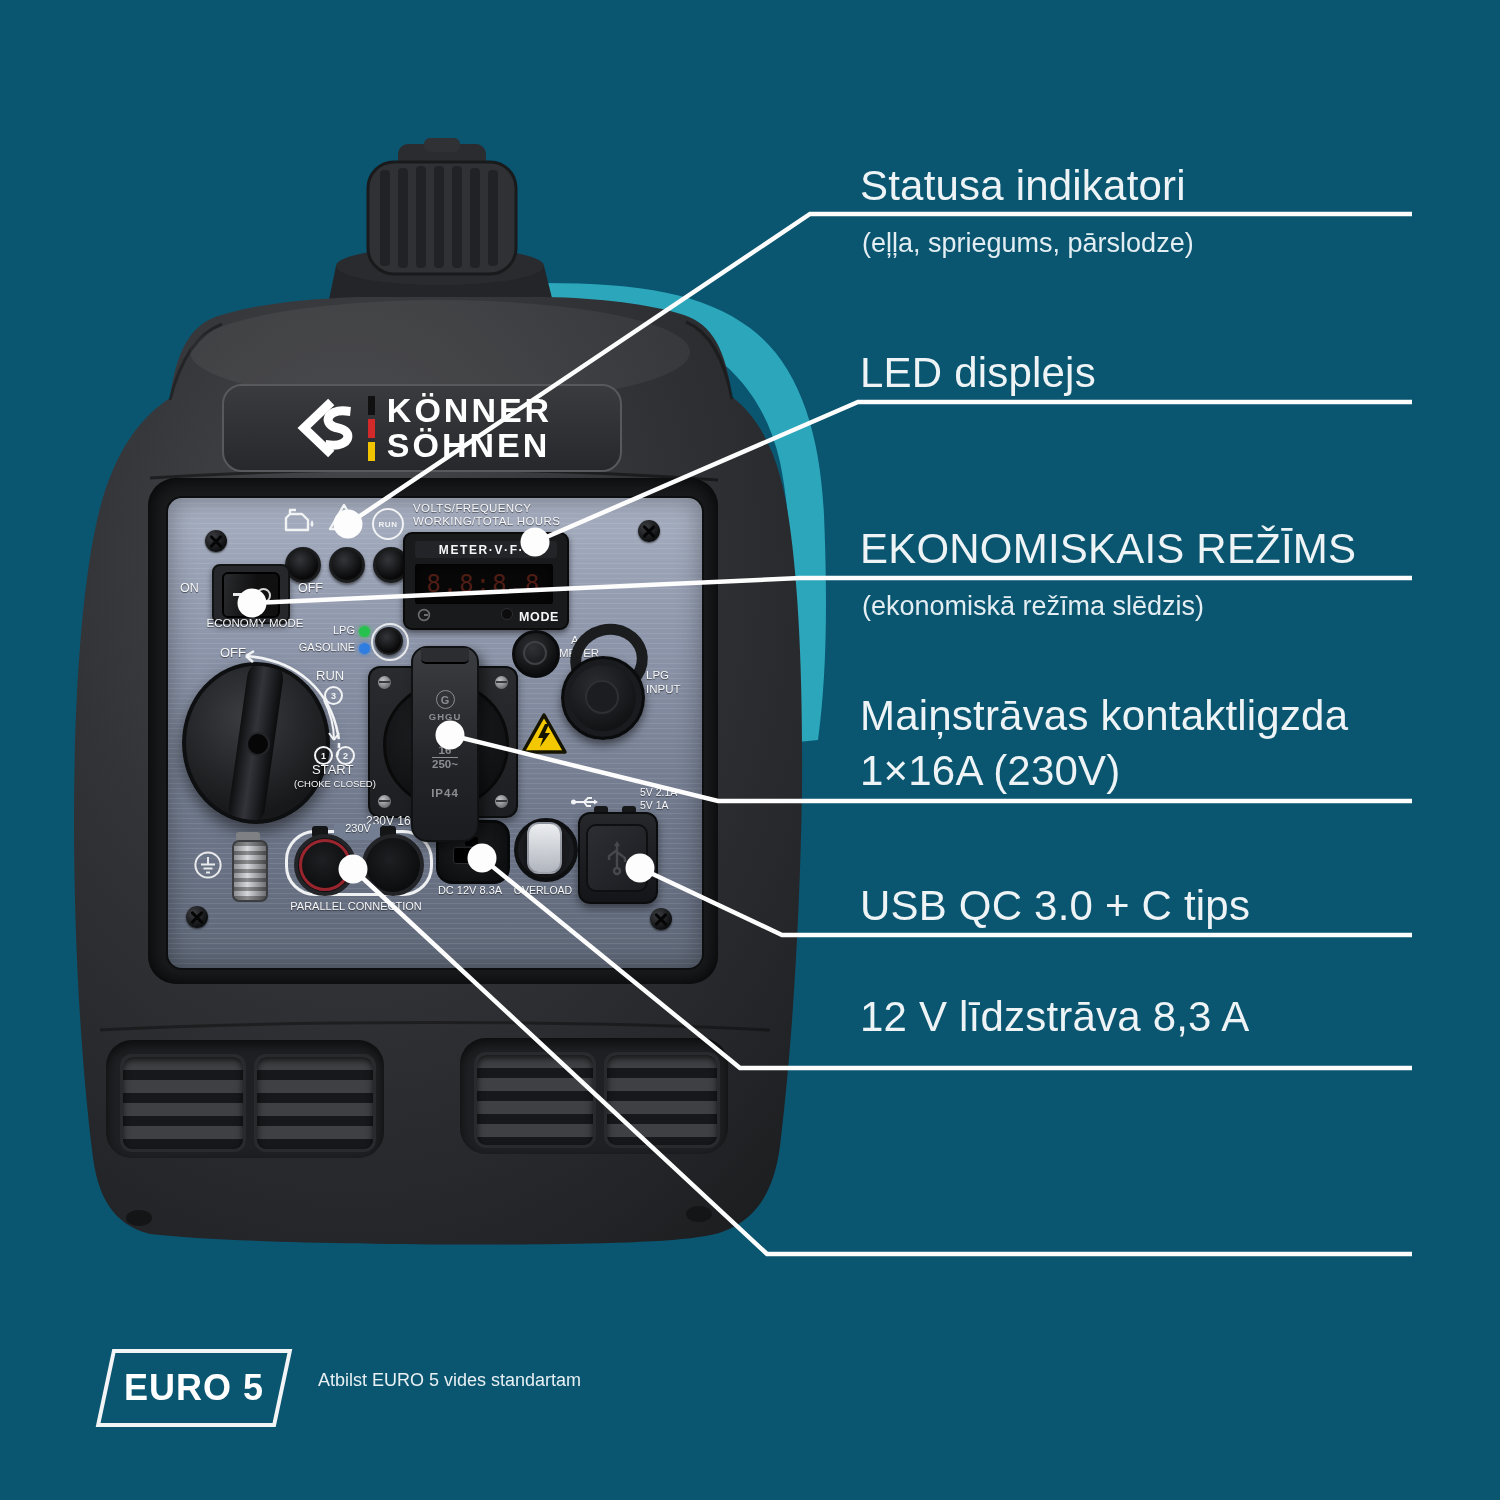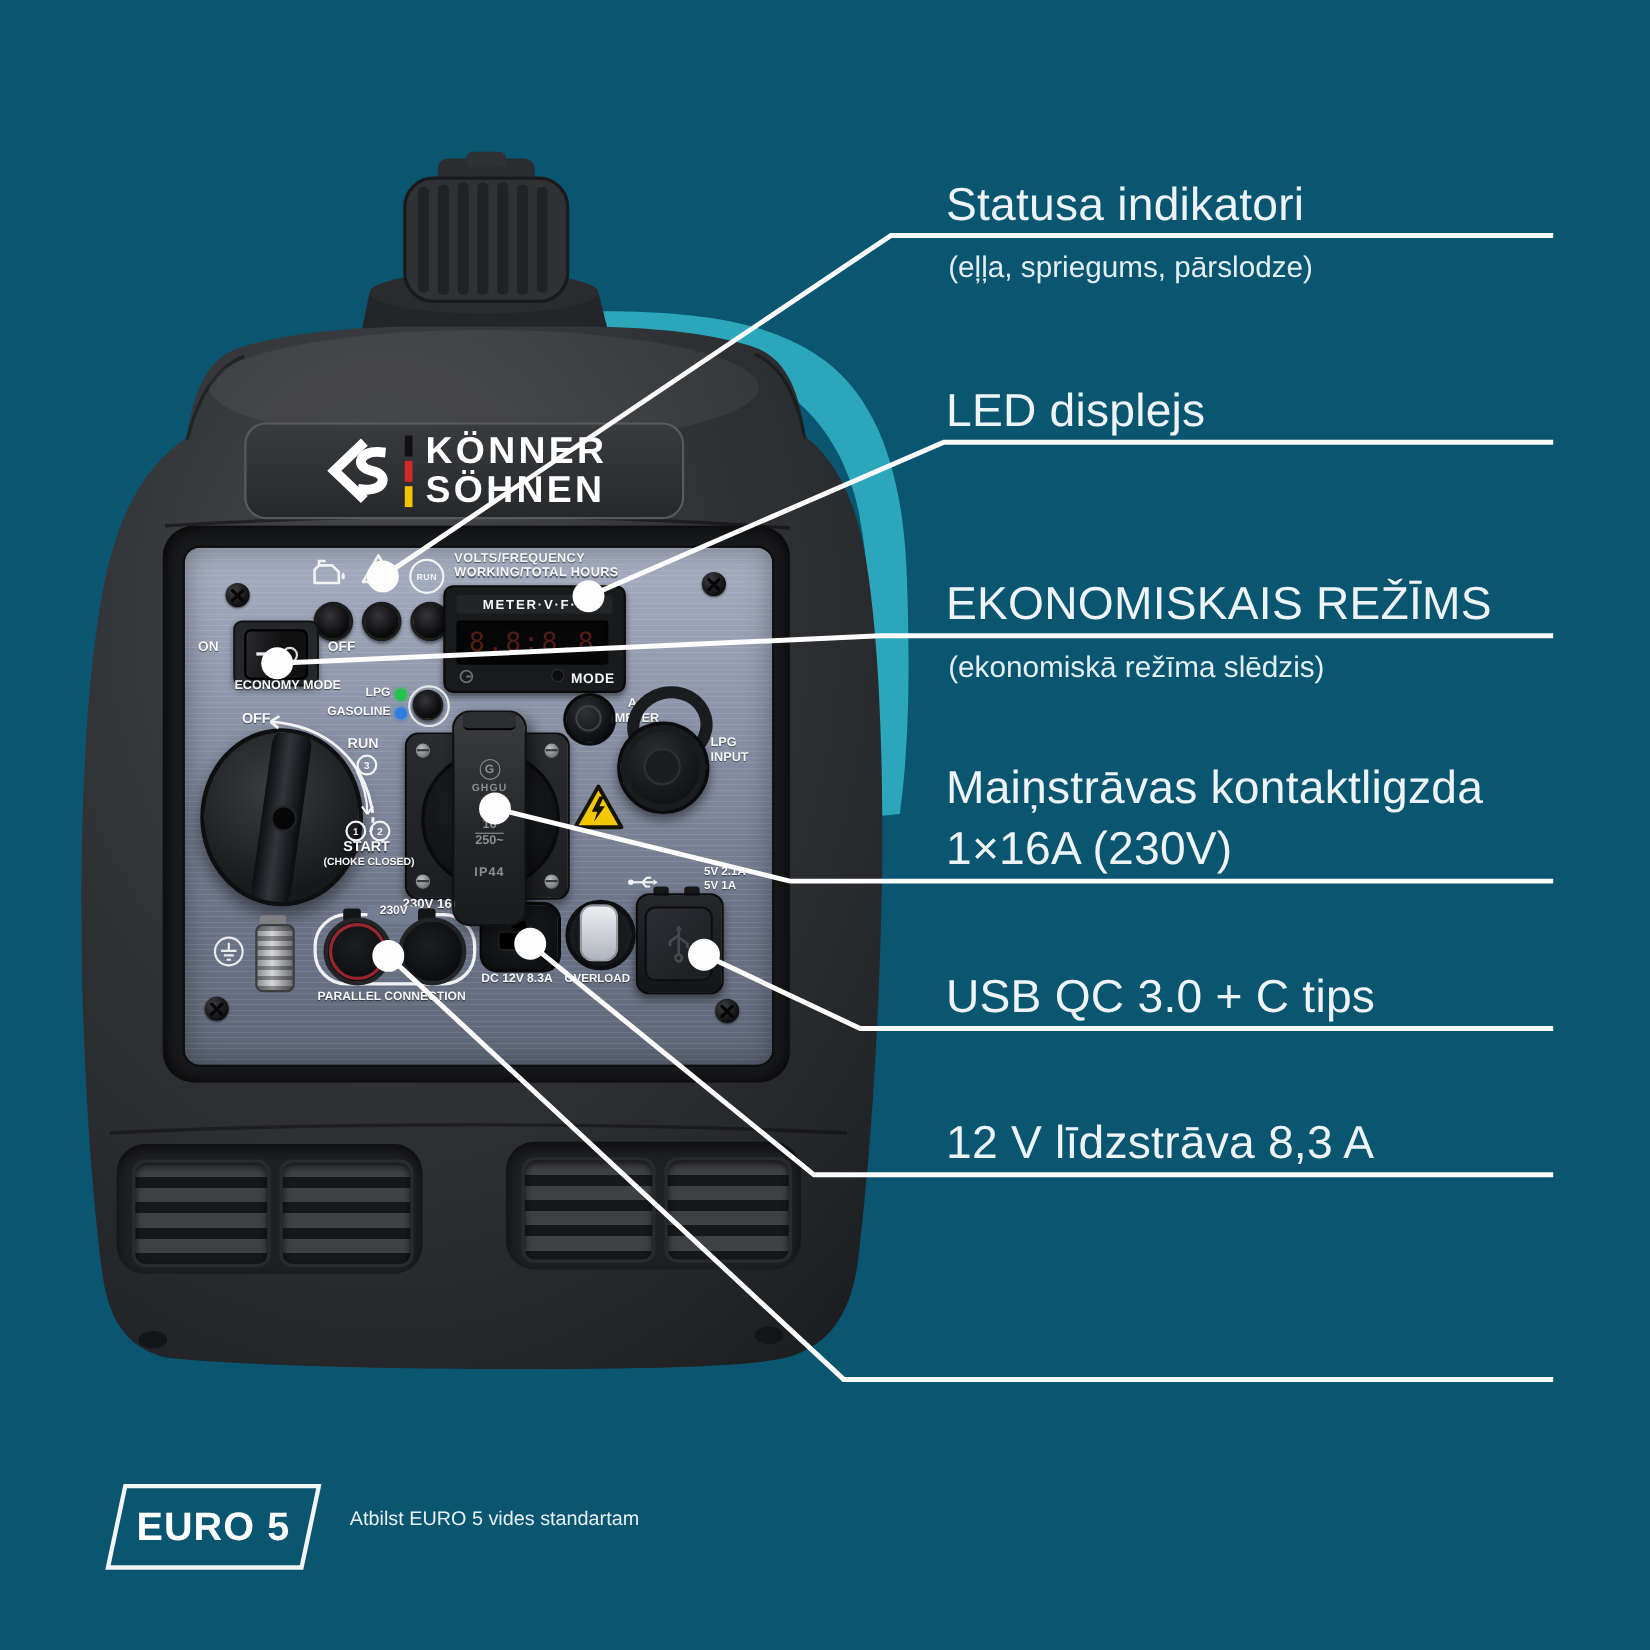--- a/index.html
+++ b/index.html
@@ -4,21 +4,21 @@
 <style>
   html,body{margin:0;padding:0;background:#0a5570;}
   #stage{position:relative;width:1500px;height:1500px;background:#0a5570;overflow:hidden;
          font-family:"Liberation Sans",sans-serif;}
   .abs{position:absolute;}
   
   .co-title{position:absolute;left:860px;font-size:42px;line-height:55px;font-weight:400;
             color:#eef4f6;letter-spacing:.2px;white-space:nowrap;}
   .co-sub{position:absolute;left:862px;font-size:27px;font-weight:400;color:#e3eef2;white-space:nowrap;}
   
-  .ptxt{position:absolute;color:#f7f8f9;font-weight:bold;white-space:nowrap;
+  .ptxt{position:absolute;color:#f7f8f9;font-weight:normal;white-space:nowrap;
         text-shadow:0 1px 1px rgba(0,0,0,.55);}
   
   .screw{position:absolute;width:22px;height:22px;border-radius:50%;
          background:radial-gradient(circle at 35% 32%,#3c3d41,#0d0e0f 72%);
          box-shadow:0 1px 2px rgba(0,0,0,.6);}
   .screw::before,.screw::after{content:"";position:absolute;left:3px;right:3px;top:9.5px;height:3px;
          background:#060607;border-radius:2px;}
   .screw::before{transform:rotate(45deg);} .screw::after{transform:rotate(-45deg);}
   .mscrew{position:absolute;width:13px;height:13px;border-radius:50%;
           background:radial-gradient(circle at 38% 35%,#c3c4c7,#6a6b6f 75%);}
@@ -163,21 +163,21 @@
   <span class="ptxt" style="left:180px;top:581px;z-index:4;font-size:12.5px;">ON</span>
   <div class="abs" style="left:212px;top:564px;width:74px;height:56px;z-index:4;background:#26272a;border:2px solid #121315;
               border-radius:8px;box-shadow:0 3px 6px rgba(0,0,0,.45);">
     <div style="position:absolute;left:8px;top:6px;width:54px;height:42px;border-radius:6px;
             background:linear-gradient(100deg,#2a2b2e 0%,#101011 55%);border:2px solid #000;">
       <div style="position:absolute;left:9px;top:19px;width:11px;height:3px;background:#e8e9ea;"></div>
       <div style="position:absolute;right:7px;top:14px;width:11px;height:11px;border:2.5px solid #d8d9da;border-radius:50%;"></div>
     </div>
   </div>
   <span class="ptxt" style="left:298px;top:581px;z-index:4;font-size:12.5px;">OFF</span>
-  <div class="ptxt" style="left:200px;top:617px;width:110px;z-index:4;font-size:11.5px;text-align:right;">ECONOMY MODE</div>
+  <div class="ptxt" style="left:200px;top:617px;width:110px;z-index:4;font-size:11.5px;text-align:center;">ECONOMY MODE</div>
 
   <div class="ptxt" style="left:300px;top:624px;width:55px;z-index:4;font-size:11px;text-align:right;">LPG</div>
   <div class="dotlab" style="left:359px;top:626px;width:11px;height:11px;background:#27c24d;z-index:4;box-shadow:0 0 4px #27c24d;"></div>
   <div class="ptxt" style="left:280px;top:641px;width:75px;z-index:4;font-size:11px;text-align:right;">GASOLINE</div>
   <div class="dotlab" style="left:359px;top:643px;width:11px;height:11px;background:#2f7de0;z-index:4;box-shadow:0 0 4px #2f7de0;"></div>
   <div class="abs" style="left:371px;top:623px;width:34px;height:34px;border:2px solid #e8e9ea;border-radius:50%;z-index:4;">
     <div class="lamp" style="left:2px;top:2px;width:24px;height:24px;border-width:2px;"></div>
   </div>
 
   <div class="abs" style="left:182px;top:662px;width:140px;height:154px;border-radius:50%;z-index:4;
@@ -339,21 +339,21 @@
 
   <div class="co-title" style="top:521px;z-index:9">EKONOMISKAIS REŽĪMS</div>
   <div class="co-sub" style="top:591px;z-index:9">(ekonomiskā režīma slēdzis)</div>
 
   <div class="co-title" style="top:688px;z-index:9">
     <div>Maiņstrāvas kontaktligzda</div>
     <div>1×16A (230V)</div>
   </div>
 
   <div class="co-title" style="top:878px;z-index:9">USB QC 3.0 + C tips</div>
-  <div class="co-title" style="top:1011px;z-index:9">12 V līdzstrāva 8,3 A</div>
+  <div class="co-title" style="top:989px;z-index:9">12 V līdzstrāva 8,3 A</div>
 
   <div class="abs" style="left:104px;top:1349px;width:172px;height:70px;z-index:9;border:4px solid #f2f4f5;transform:skewX(-12deg);
               display:flex;align-items:center;justify-content:center;">
     <span style="transform:skewX(12deg);color:#ffffff;font-weight:bold;font-size:36px;letter-spacing:1px;">EURO 5</span>
   </div>
   <div class="abs" style="left:318px;top:1370px;z-index:9;font-size:18px;color:#e8f0f3;">Atbilst EURO 5 vides standartam</div>
 
 </div>
 
 </body></html>

